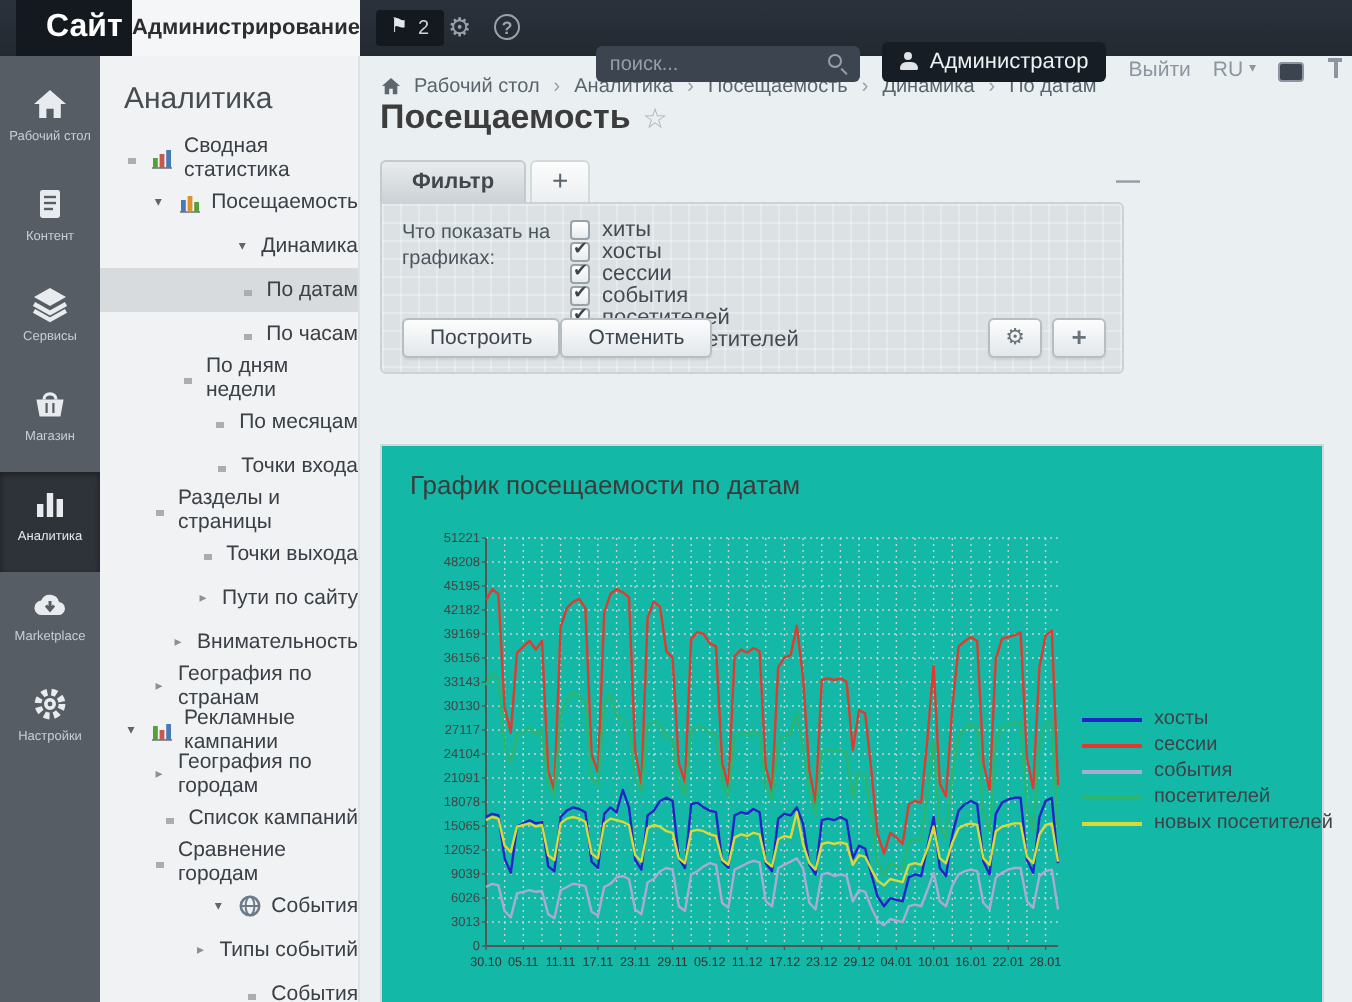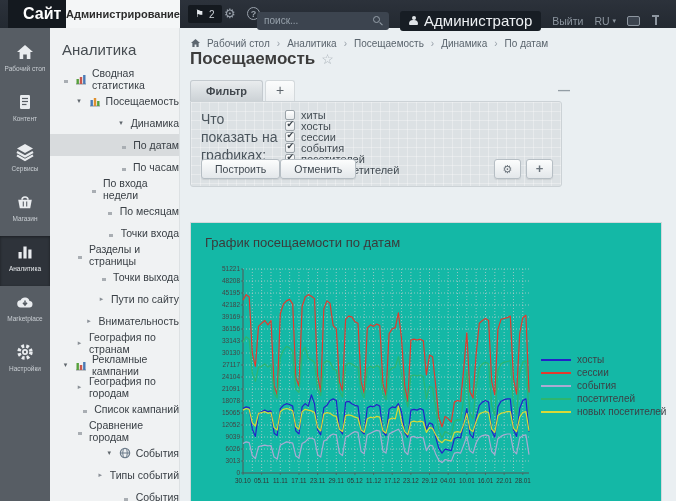--- a/index.html
+++ b/index.html
@@ -13,31 +13,31 @@
               background:#14191f; color:#fff; font-size:16px; font-weight:bold; }
   .tab-admin { position:absolute; left:66px; top:0; height:28px; line-height:28px; width:114px;
                background:#f4f6f7; color:#2d2d2d; font-size:11px; font-weight:bold; text-align:center; }
   .notif { position:absolute; left:188px; top:5px; height:18px; padding:0 7px; border-radius:2px;
            background:#14191f; color:#cdd2d8; font-size:10px; display:flex; align-items:center; gap:5px; }
   .flag { font-size:10px; color:#e4e8ec; line-height:1; }
   .gear-top { position:absolute; left:224px; top:5px; font-size:13px; color:#99a1ab; line-height:18px; }
   .help-top { position:absolute; left:247px; top:7px; width:13px; height:13px; border-radius:50%;
               border:1px solid #99a1ab; color:#99a1ab; font-size:9px; font-weight:bold;
               text-align:center; line-height:12px; }
-  .topbar-right { position:absolute; right:16px; top:0; height:41px; display:flex; align-items:center; gap:11px; }
+  .topbar-right { position:absolute; right:4px; top:0; height:41px; display:flex; align-items:flex-end; gap:11px; }
   .search-box { position:relative; width:132px; height:18px; background:#3c444f; border-radius:3px; }
   .search-box input { position:absolute; inset:0; background:transparent; border:0; outline:none;
                       color:#c9d0d8; font-size:10px; padding:0 22px 0 7px; font-family:"Liberation Sans",sans-serif; }
   .search-box input::placeholder { color:#96a0aa; }
   .search-icon { position:absolute; right:9px; top:4px; width:7px; height:7px;
                  border:1.4px solid #96a0aa; border-radius:50%; }
   .search-icon::after { content:""; position:absolute; left:5.6px; top:5.6px; width:4px; height:1.4px;
                         background:#96a0aa; transform:rotate(45deg); transform-origin:0 0; }
   .user-btn { position:relative; height:20px; background:#171d24; border-radius:3px; color:#eef1f4;
-              font-size:15px; line-height:20px; padding:0 9px 0 24px; }
+              font-size:11px; line-height:20px; padding:0 9px 0 24px; }
   .person-icon { position:absolute; left:9px; top:5px; width:9px; height:10px; }
   .person-icon::before { content:""; position:absolute; left:2.5px; top:0; width:4px; height:4px;
                          border-radius:50%; background:#dfe3e7; }
   .person-icon::after { content:""; position:absolute; left:0; top:4.8px; width:9px; height:4.6px;
                         border-radius:4px 4px 1px 1px; background:#dfe3e7; }
   .logout { color:#8d96a0; font-size:10.5px; }
   .lang { color:#8d96a0; font-size:10.5px; }
   .lang .chev { font-size:7px; vertical-align:2px; }
   .desktop-icon { width:13px; height:10px; border:1.5px solid #8d96a0; border-radius:2px; background:#3c444f; }
   .pin-icon { position:relative; width:9px; height:13px; }
@@ -82,21 +82,21 @@
               font-size:14px; background:linear-gradient(#fbfcfc,#eceff1); border:1px solid #d4d9dc;
               border-bottom:0; border-radius:3px 3px 0 0; }
   .collapse-btn { position:absolute; top:55px; right:106px; color:#939da5; font-size:12px; font-weight:bold; }
 
   .filter-panel { position:absolute; top:73px; left:10px; width:372px; height:86px;
                   background-color:#dce1e4;
                   background-image:linear-gradient(rgba(255,255,255,.3) 1px, transparent 1px),
                                    linear-gradient(90deg, rgba(255,255,255,.3) 1px, transparent 1px);
                   background-size:9px 9px;
                   border:1px solid #ccd2d6; border-radius:0 3px 3px 3px; }
-  .fl-label { position:absolute; left:10px; top:8px; width:84px; font-size:14px; color:#4b555d; line-height:1.3; }
+  .fl-label { position:absolute; left:10px; top:8px; width:84px; font-size:10px; color:#4b555d; line-height:1.3; }
   .cb-list { position:absolute; left:94px; top:7px; }
   .cb-row { height:11px; display:flex; align-items:center; gap:6px; font-size:11px; color:#434c53; }
   .checkbox { width:10px; height:10px; border:1px solid #9aa2a8; border-radius:2px;
               background:linear-gradient(#fff,#e7eaec); position:relative; flex:0 0 10px; }
   .checkbox.checked::after { content:"\2714"; position:absolute; left:0.5px; top:-2.5px; font-size:9px; color:#3c444b; }
   .btn-row { position:absolute; bottom:7px; left:10px; display:flex; gap:0; }
   .btn { height:20px; line-height:18px; padding:0 13px; font-size:10.5px; color:#3e474f;
          background:linear-gradient(#fcfdfd,#e3e7ea); border:1px solid #b6bec4; border-radius:3px;
          box-shadow:0 1px 1px rgba(0,0,0,.08); }
   .icon-btns { position:absolute; bottom:7px; right:8px; display:flex; gap:5px; }
@@ -236,21 +236,21 @@
       <div class="menu-row lv2 active">
         <span class="mk dot"></span>
         <span>По датам</span>
       </div>
       <div class="menu-row lv2">
         <span class="mk dot"></span>
         <span>По часам</span>
       </div>
       <div class="menu-row lv2">
         <span class="mk dot"></span>
-        <span>По входа недели</span>
+        <span>По дням недели</span>
       </div>
       <div class="menu-row lv2">
         <span class="mk dot"></span>
         <span>По месяцам</span>
       </div>
       <div class="menu-row lv1">
         <span class="mk dot"></span>
         <span>Точки входа</span>
       </div>
       <div class="menu-row lv1">

